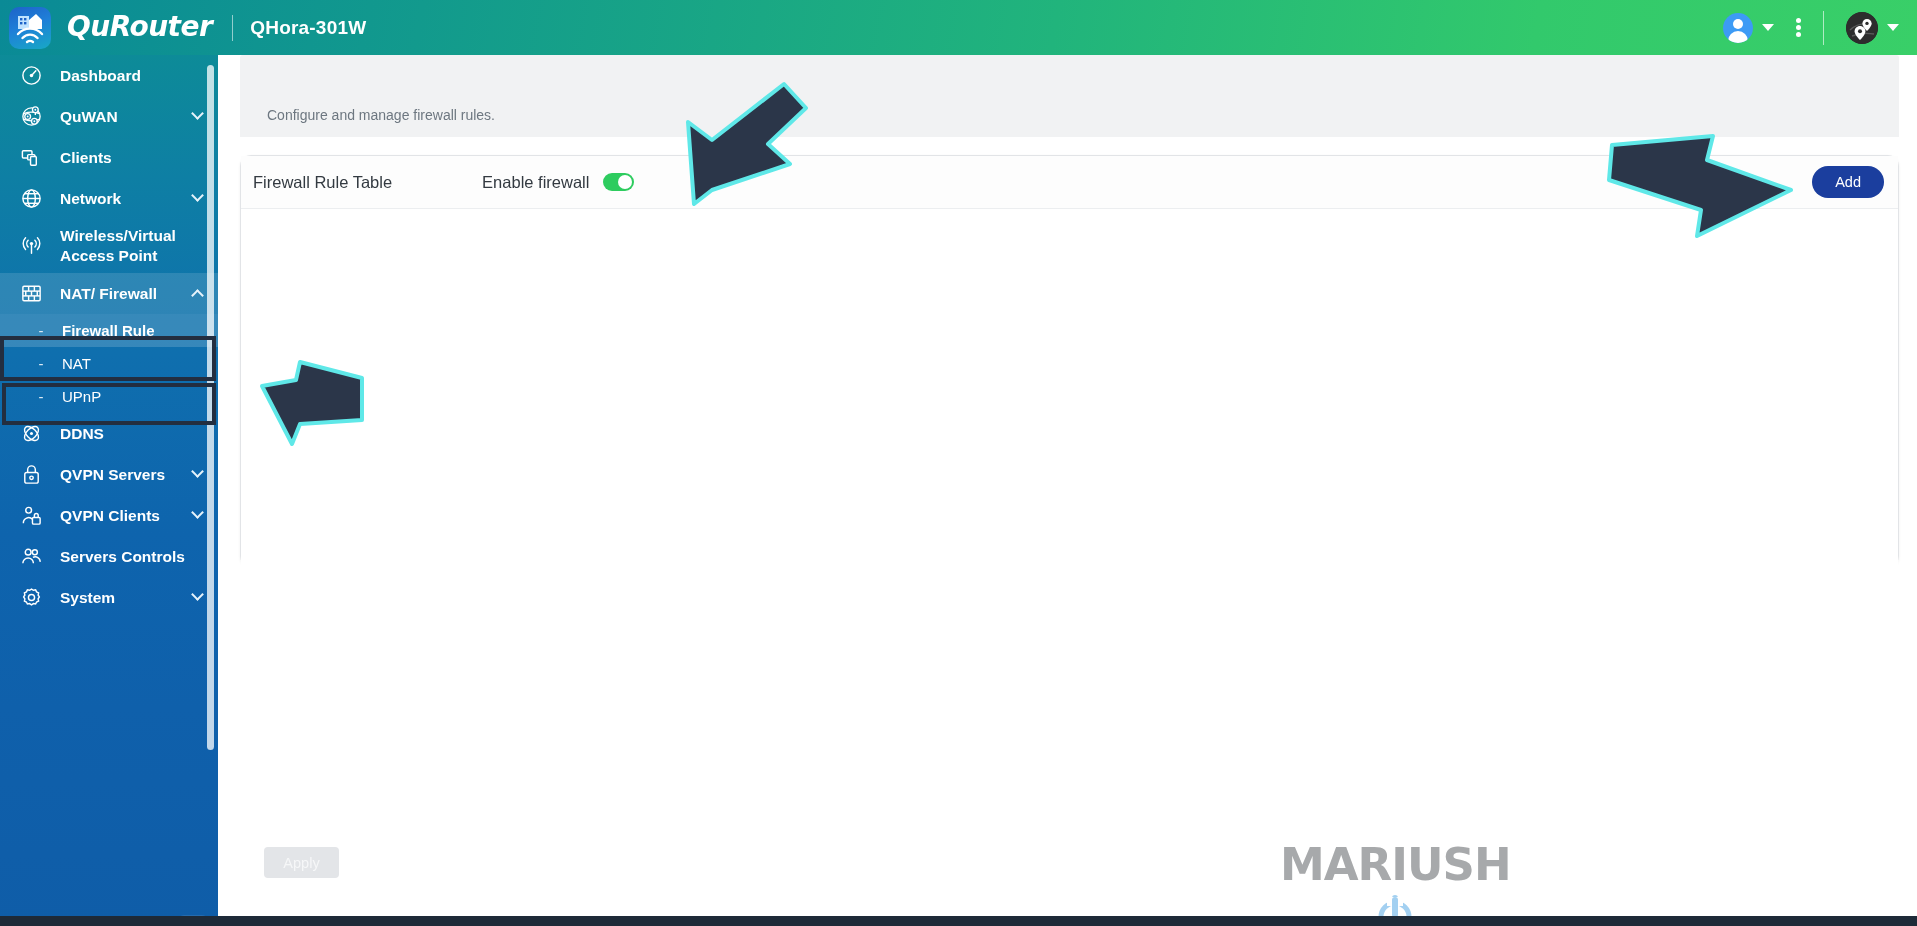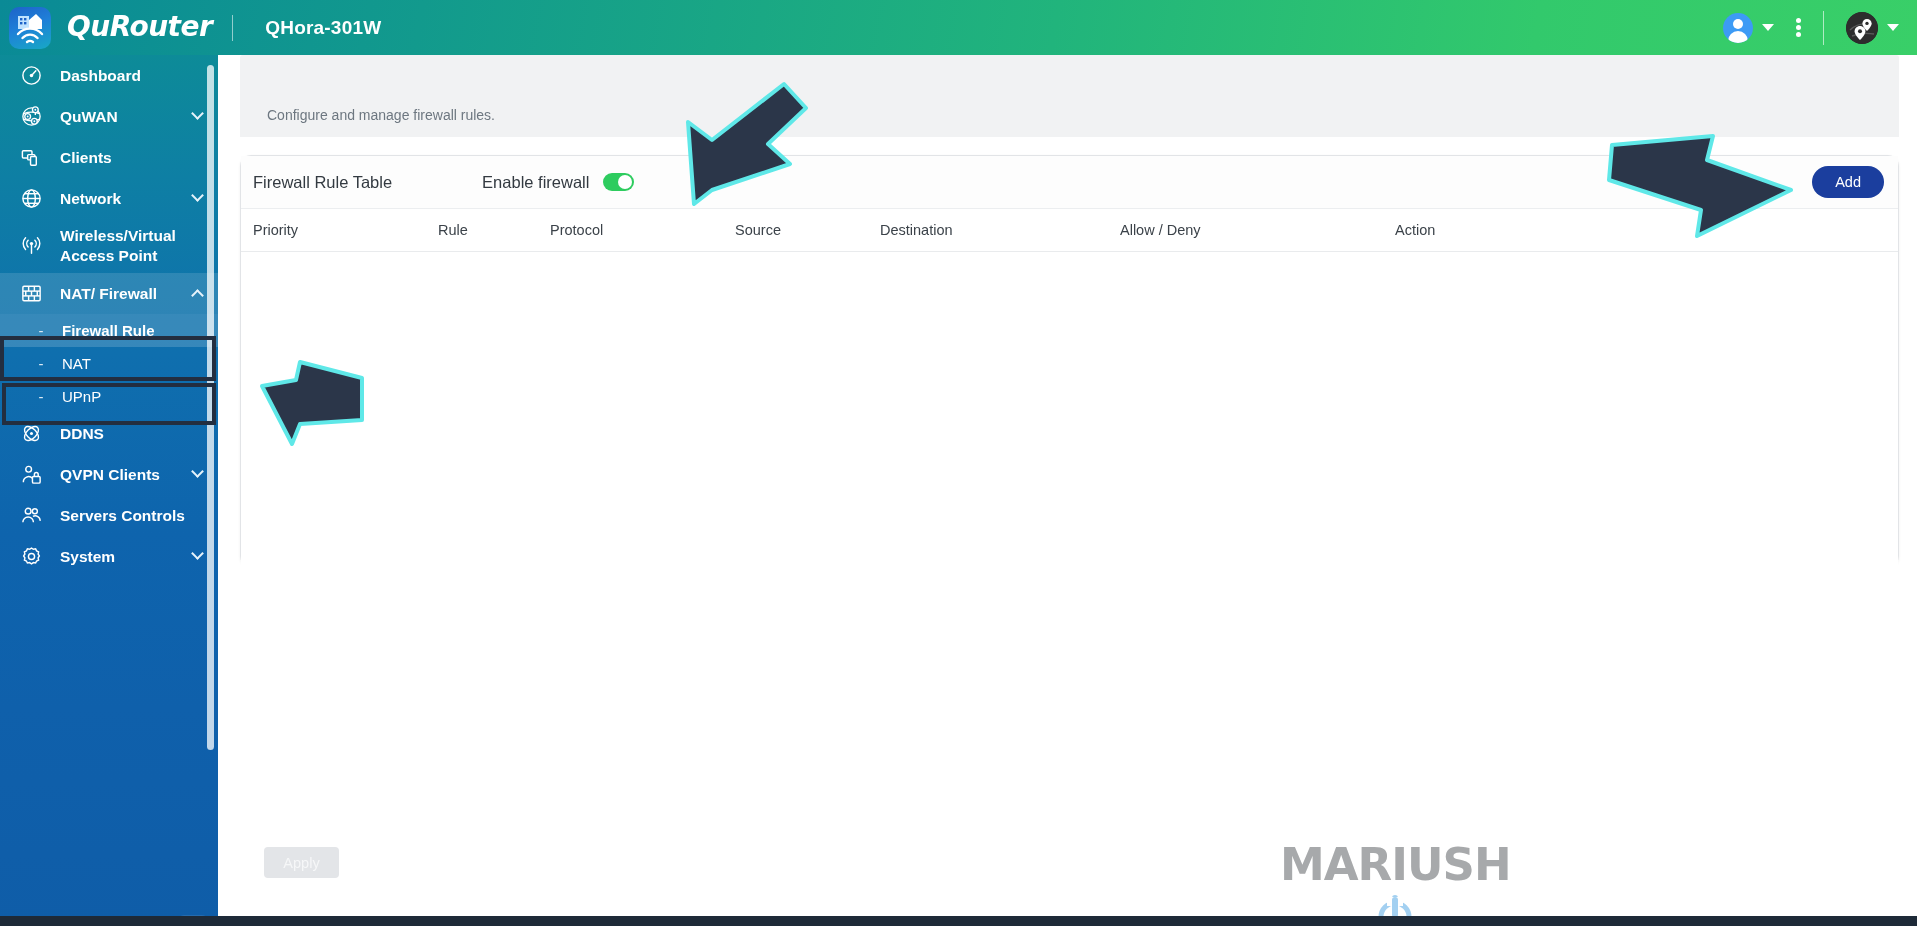--- a/index.html
+++ b/index.html
@@ -40,21 +40,21 @@
     letter-spacing: -0.5px;
     font-family: "DejaVu Sans", sans-serif;
     position: relative;
     top: -1px;
   }
   .brand-sep {
     width: 1px; height: 26px; background: rgba(255,255,255,.55);
     margin: 0 17px 0 20px;
   }
   .device-name {
-    color: #ffffff; font-size: 19px; font-weight: bold; letter-spacing: .2px; margin-left: 15px;
+    color: #ffffff; font-size: 19px; font-weight: bold; letter-spacing: .2px;
   }
   .topbar-right {
     margin-left: auto; display: flex; align-items: center; height: 55px;
     padding-right: 18px;
   }
   .user-avatar {
     width: 30px; height: 30px; border-radius: 50%;
     background: #3d9bf5; position: relative; overflow: hidden;
   }
   .user-avatar .ua-head {
@@ -412,20 +412,31 @@
       <span class="nav-ico">
         <svg width="23" height="23" viewBox="0 0 24 24" fill="none" stroke="#fff" stroke-width="1.5">
           <ellipse cx="12" cy="12" rx="9" ry="5" transform="rotate(45 12 12)"></ellipse>
           <ellipse cx="12" cy="12" rx="9" ry="5" transform="rotate(-45 12 12)"></ellipse>
           <circle cx="12" cy="12" r="1.6" fill="#fff" stroke="none"></circle>
         </svg>
       </span>
       <span class="nav-label">DDNS</span>
     </div>
 
+    <div class="nav-item">
+      <span class="nav-ico">
+        <svg width="23" height="23" viewBox="0 0 24 24" fill="none" stroke="#fff" stroke-width="1.5">
+          <rect x="5" y="10" width="14" height="11" rx="2"></rect>
+          <path d="M8 10 V7 a4 4 0 0 1 8 0 V10"></path>
+          <circle cx="12" cy="15.5" r="1.8"></circle>
+        </svg>
+      </span>
+      <span class="nav-label">QVPN Servers</span>
+      <span class="nav-chev"></span>
+    </div>
 
     <div class="nav-item">
       <span class="nav-ico">
         <svg width="23" height="23" viewBox="0 0 24 24" fill="none" stroke="#fff" stroke-width="1.5">
           <circle cx="9" cy="6.5" r="3"></circle>
           <path d="M3.5 20 a5.5 5.5 0 0 1 9.5 -4"></path>
           <rect x="13" y="14" width="8" height="7" rx="1.2"></rect>
           <path d="M15 14 V12 a2 2 0 0 1 4 0 V14"></path>
         </svg>
       </span>
@@ -472,29 +483,20 @@
     <div class="card">
       <div class="card-head">
         <span class="card-title">Firewall Rule Table</span>
         <span class="enable-label">Enable firewall</span>
         <span class="toggle">
             <span class="knob"></span>
           </span>
         <button class="add-btn">Add</button>
       </div>
 
-      <div class="table-head">
-        <span class="th th-priority">Priority</span>
-        <span class="th th-rule">Rule</span>
-        <span class="th th-protocol">Protocol</span>
-        <span class="th th-source">Source</span>
-        <span class="th th-destination">Destination</span>
-        <span class="th th-allowdeny">Allow / Deny</span>
-        <span class="th th-action">Action</span>
-      </div>
 
       <div class="table-body"></div>
     </div>
   </div>
 
   <button class="apply-btn">Apply</button>
 
   <div class="watermark">
     <span>MARIUSH</span>
     <span class="wm-power">

